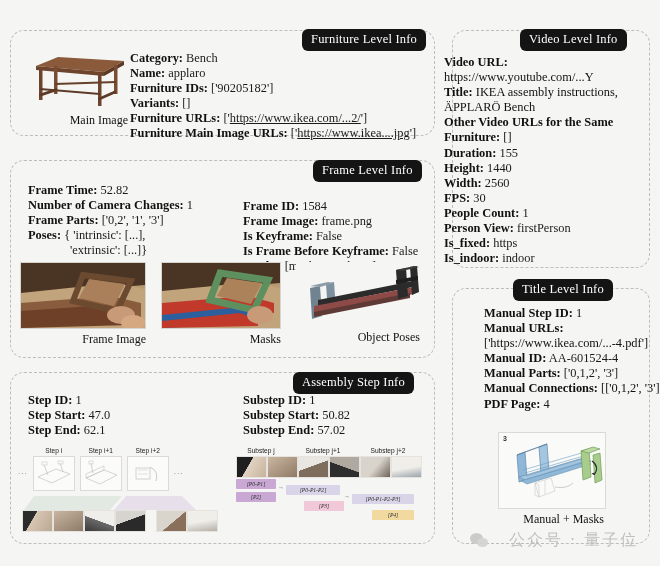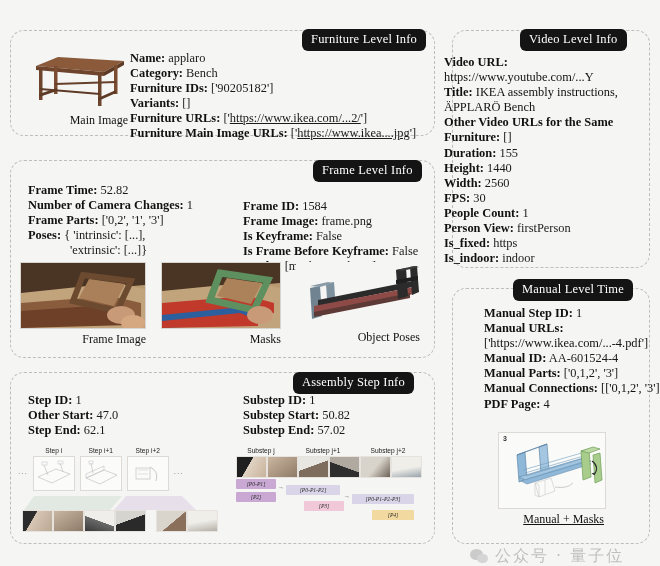--- a/index.html
+++ b/index.html
@@ -88,26 +88,26 @@
 
   
   #p-video{left:452px;top:30px;width:198px;height:238px;}
   #b-video{left:520px;top:29px;}
   .video-fields{position:absolute;left:14px;top:26px;width:172px;}
 
   
   #p-manual{left:452px;top:288px;width:198px;height:256px;}
   #b-manual{left:513px;top:279px;}
   .manual-fields{position:absolute;left:14px;top:23px;width:172px;}
-  .manual-img-wrap{position:absolute;left:46px;top:140px;width:104px;text-decoration:underline;}
+  .manual-img-wrap{position:absolute;left:46px;top:140px;width:104px;}
 
   
   #watermark{
-    position:absolute;left:470px;top:546px;
-    display:flex;align-items:center;gap:6px;
+    position:absolute;left:470px;top:530px;
+    display:flex;align-items:center;gap:20px;
     color:#bdbdbd;font-size:16px;
     font-family:"DejaVu Sans", sans-serif;
     letter-spacing:2px;
     opacity:.95;
   }
   .wechat{width:19px;height:16px;position:relative;display:inline-block;}
   .wechat .b1{position:absolute;left:0;top:0;width:13px;height:11px;border-radius:50%;background:#c9c9c9;}
   .wechat .b2{position:absolute;left:7px;top:5px;width:11px;height:9.5px;border-radius:50%;background:#d4d4d4;}
 </style>
 </head>
@@ -129,22 +129,22 @@
       <rect x="86" y="17" width="3.5" height="29" fill="#7a4c31"></rect>
       <polygon points="12,40 72,45 72,47 12,42" fill="#5d3a25"></polygon>
       <polygon points="27,35 88,33 88,35 27,37" fill="#66402a"></polygon>
       <polygon points="11,46 29,40 29,43 11,49" fill="#5d3a25"></polygon>
       <polygon points="70,50 88,42 88,45 70,53" fill="#5d3a25"></polygon>
     </svg>
     <div class="cap">Main Image</div>
   </div>
 
   <div class="fields-furn">
+    <div class="kv"><b>Category:</b> <span class="v">Bench</span></div>
     <div class="kv"><b>Name:</b> <span class="v">applaro</span></div>
-    <div class="kv"><b>Category:</b> <span class="v">Bench</span></div>
     <div class="kv"><b>Furniture IDs:</b> <span class="v">['90205182']</span></div>
     <div class="kv"><b>Variants:</b> <span class="v">[]</span></div>
     <div class="kv"><b>Furniture URLs:</b> <span class="v">['<span class="u">https://www.ikea.com/...2/</span>']</span></div>
     <div class="kv"><b>Furniture Main Image URLs:</b> <span class="v">['<span class="u">https://www.ikea....jpg</span>']</span></div>
   </div>
 
   <div class="panel" id="p-frame"></div>
   <div class="badge" id="b-frame">Frame Level Info</div>
 
   <div class="frame-left" style="left:28px;top:183px;">
@@ -210,21 +210,21 @@
       </svg>
       <div class="cap">Object Poses</div>
     </div>
   </div>
 
   <div class="panel" id="p-assembly"></div>
   <div class="badge" id="b-assembly">Assembly Step Info</div>
 
   <div class="asm-left" style="left:28px;top:393px;">
     <div class="kv"><b>Step ID:</b> <span class="v">1</span></div>
-    <div class="kv"><b>Other Start:</b> <span class="v">47.0</span></div>
+    <div class="kv"><b>Step Start:</b> <span class="v">47.0</span></div>
     <div class="kv"><b>Step End:</b> <span class="v">62.1</span></div>
   </div>
 
   <div class="asm-right" style="left:243px;top:393px;">
     <div class="kv"><b>Substep ID:</b> <span class="v">1</span></div>
     <div class="kv"><b>Substep Start:</b> <span class="v">50.82</span></div>
     <div class="kv"><b>Substep End:</b> <span class="v">57.02</span></div>
   </div>
 
   <div class="steps-area" style="left:18px;top:447px;">
@@ -323,21 +323,21 @@
     <div class="kv"><b>Height:</b> <span class="v">1440</span></div>
     <div class="kv"><b>Width:</b> <span class="v">2560</span></div>
     <div class="kv"><b>FPS:</b> <span class="v">30</span></div>
     <div class="kv"><b>People Count:</b> <span class="v">1</span></div>
     <div class="kv"><b>Person View:</b> <span class="v">firstPerson</span></div>
     <div class="kv"><b>Is_fixed:</b> <span class="v">https</span></div>
     <div class="kv"><b>Is_indoor:</b> <span class="v">indoor</span></div>
   </div>
 
   <div class="panel" id="p-manual"></div>
-  <div class="badge" id="b-manual">Manual Level Time</div>
+  <div class="badge" id="b-manual">Title Level Info</div>
 
   <div class="manual-fields" style="left:484px;top:306px;width:180px;">
     <div class="kv"><b>Manual Step ID:</b> <span class="v">1</span></div>
     <div class="wrapkv"><b>Manual URLs:</b> <span class="v">['<span class="u">https://www.ikea.com/...-4.pdf</span>']</span></div>
     <div class="kv"><b>Manual ID:</b> <span class="v">AA-601524-4</span></div>
     <div class="kv"><b>Manual Parts:</b> <span class="v">['0,1,2', '3']</span></div>
     <div class="wrapkv"><b>Manual Connections:</b> <span class="v">[['0,1,2', '3']]</span></div>
     <div class="kv"><b>PDF Page:</b> <span class="v">4</span></div>
   </div>
 

